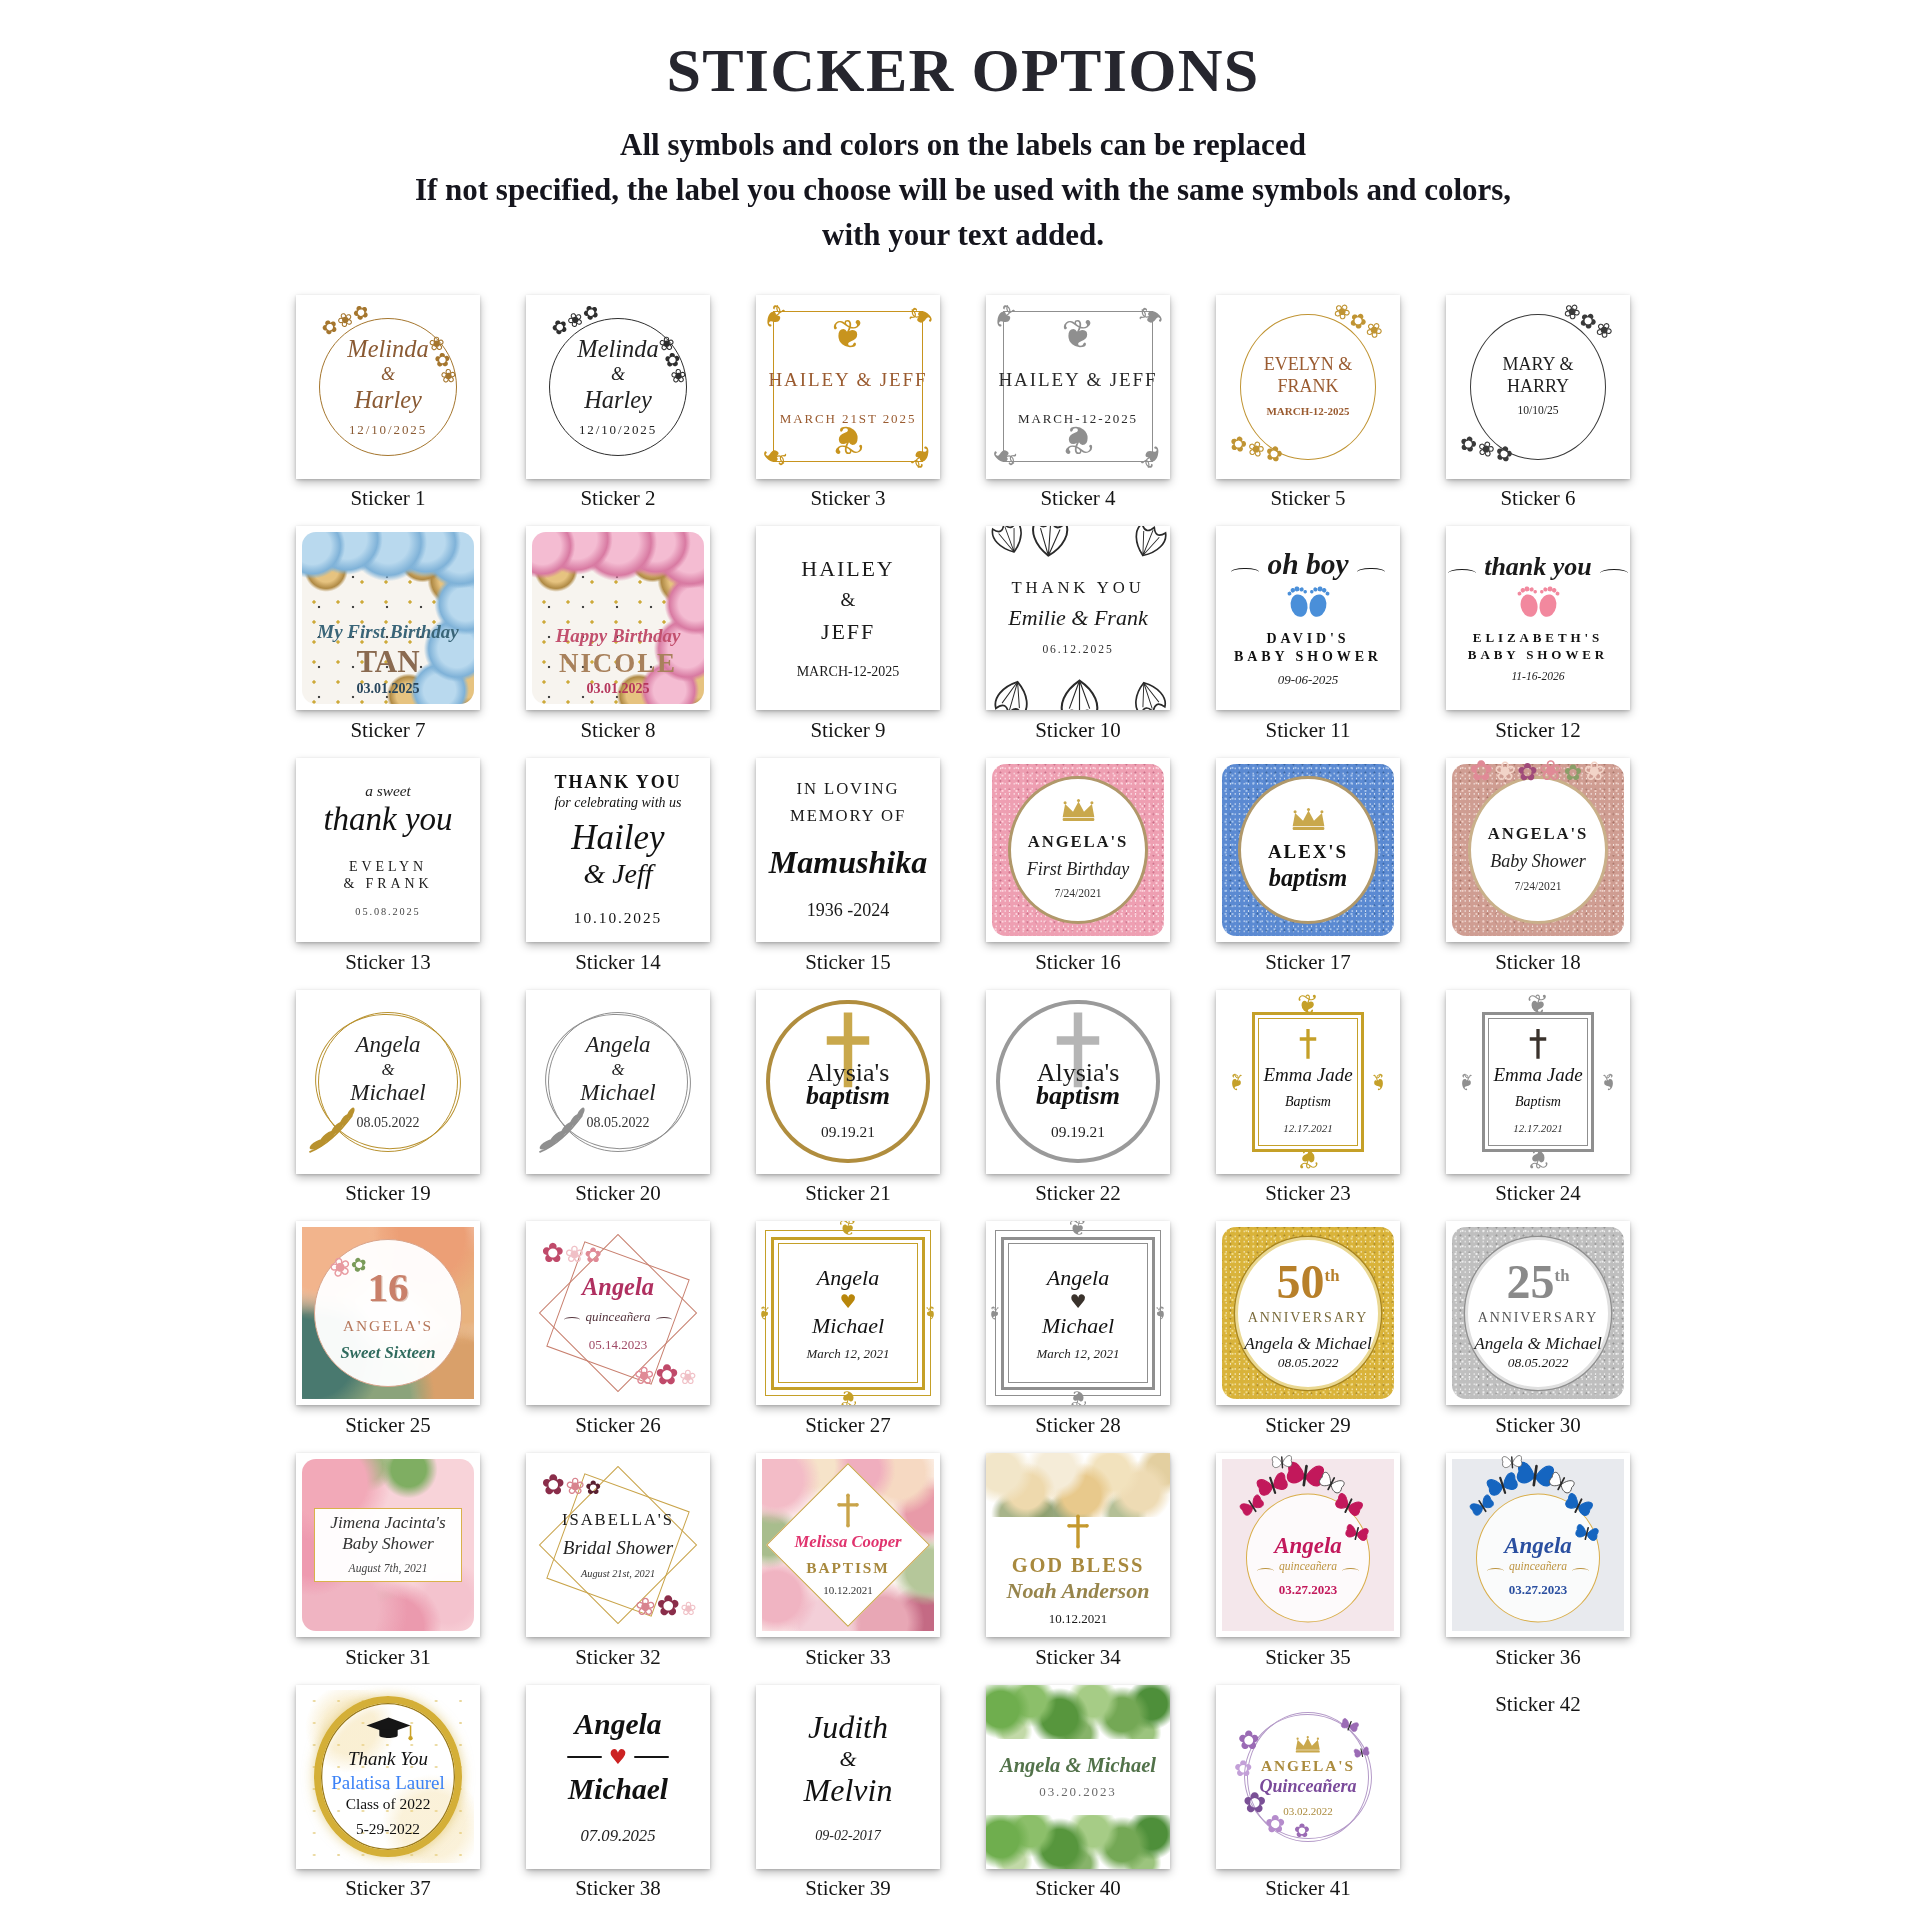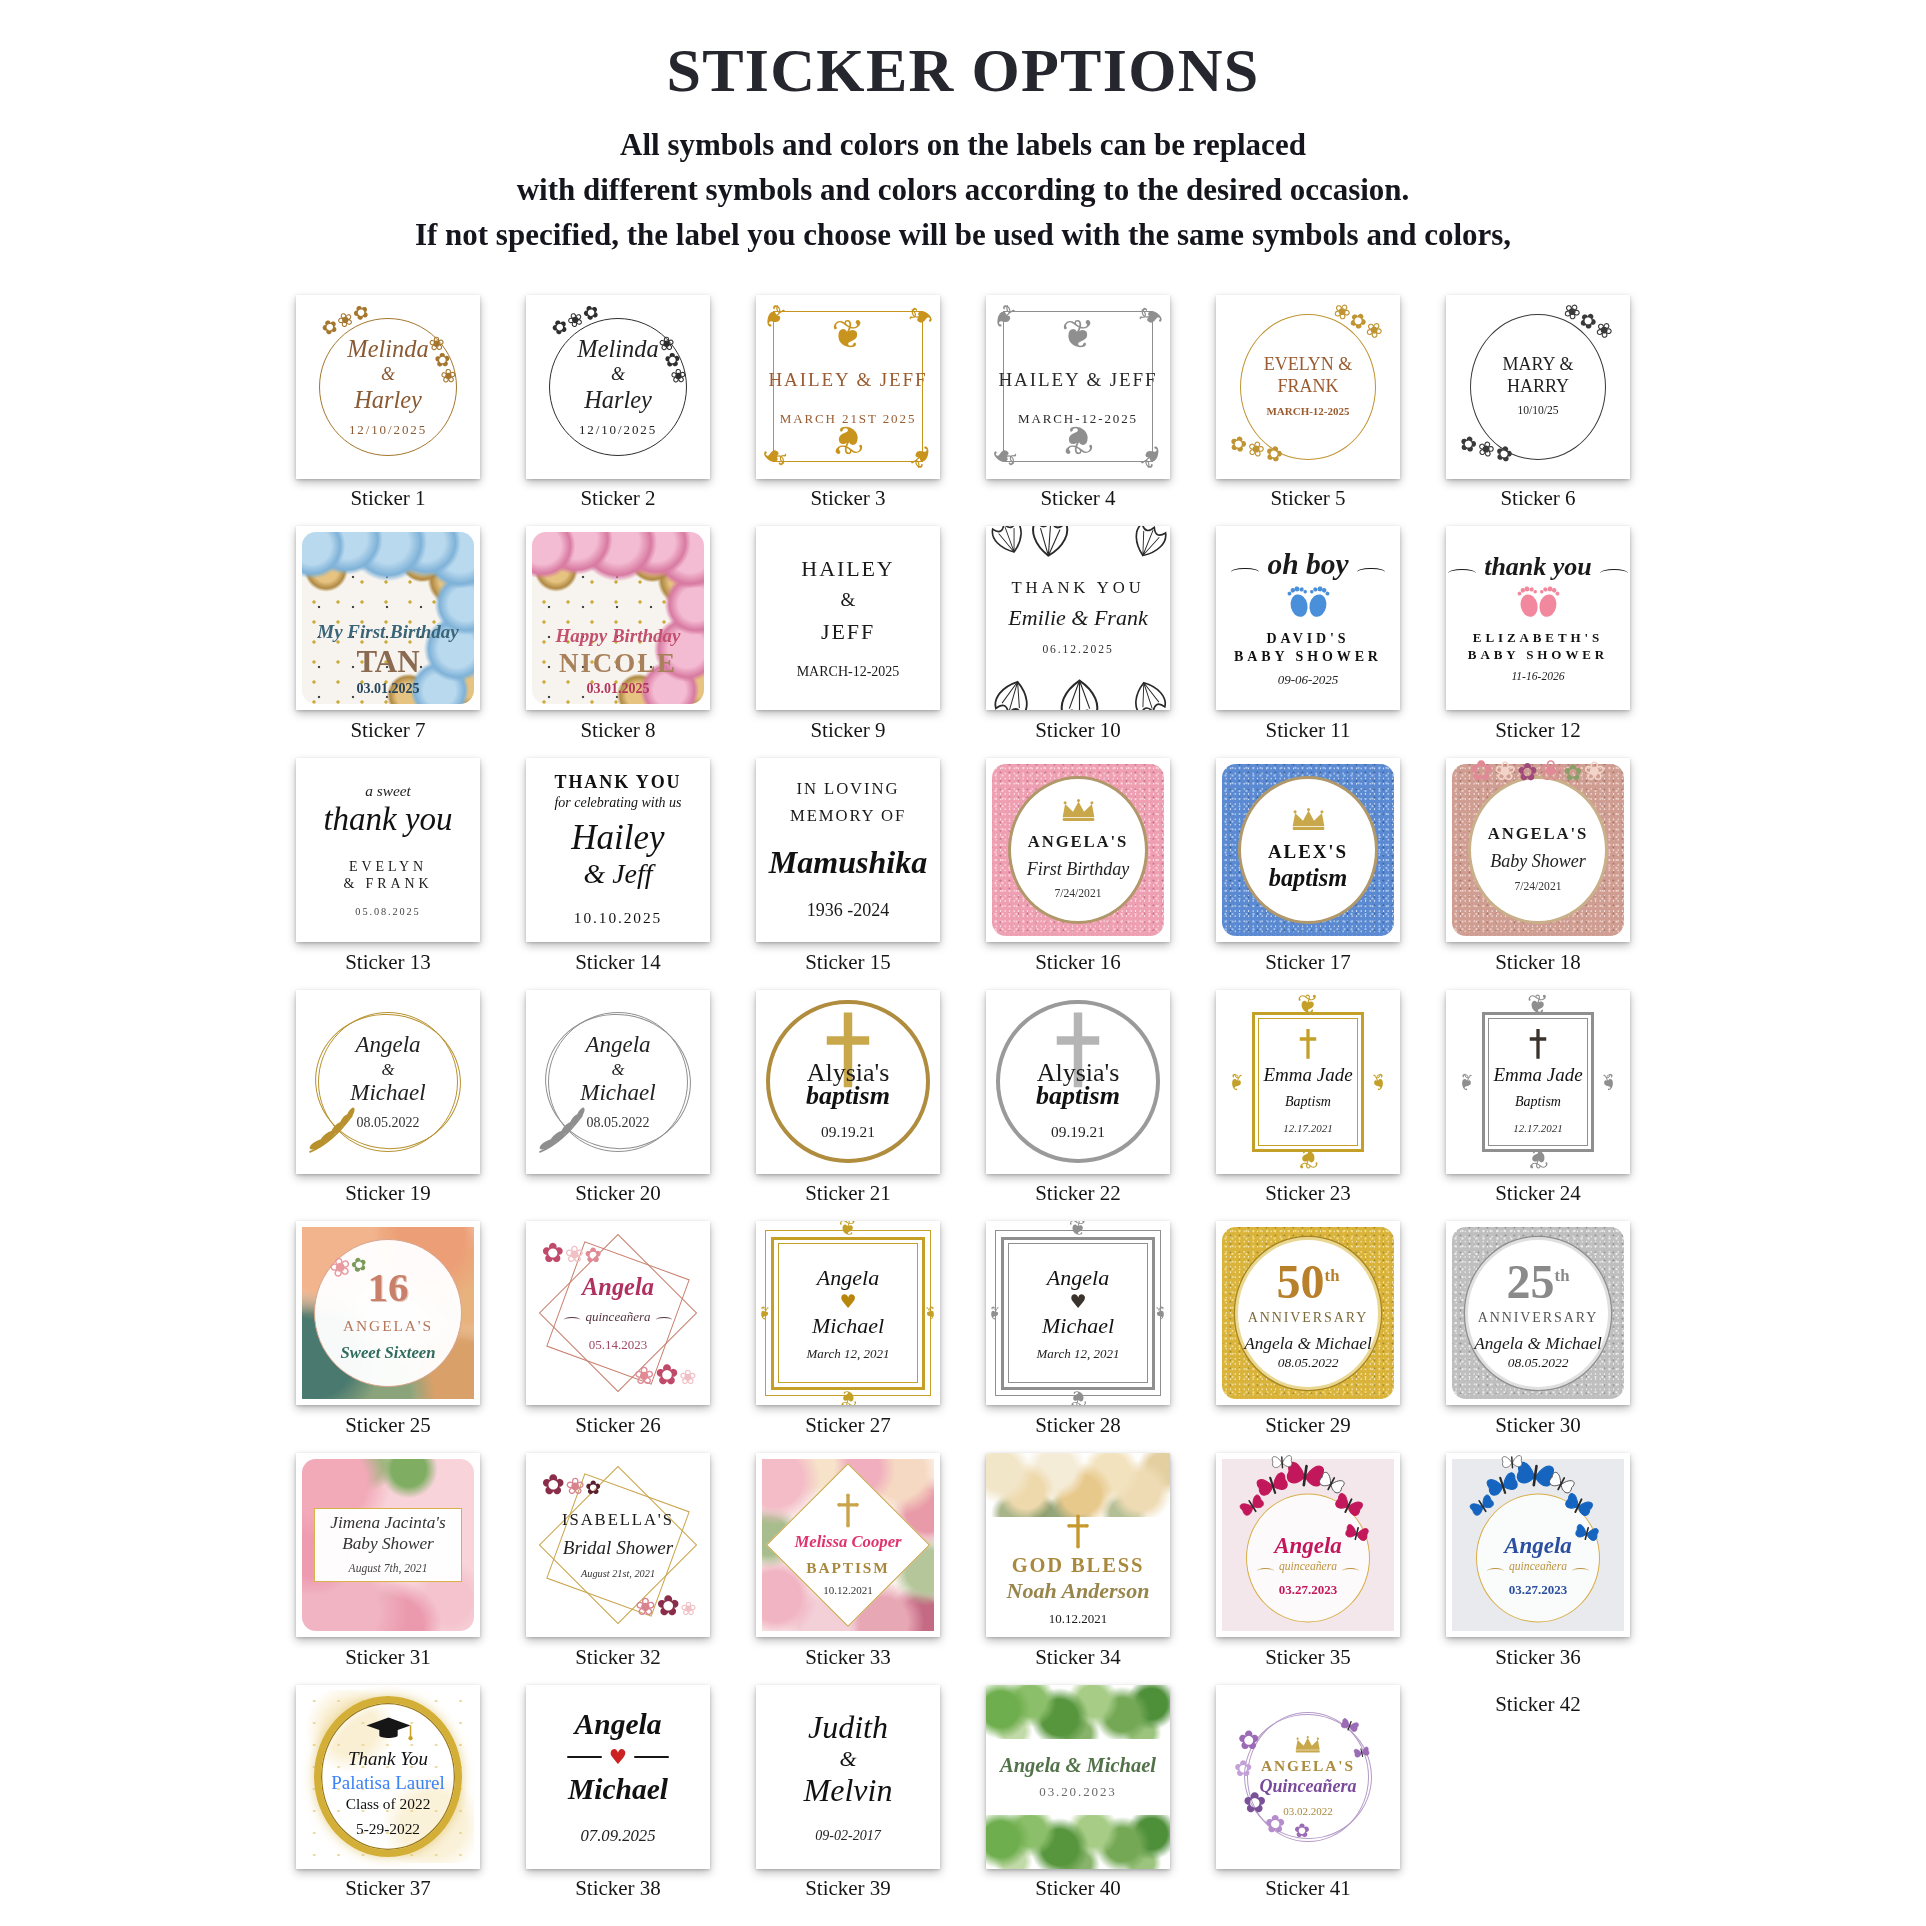--- a/index.html
+++ b/index.html
@@ -160,22 +160,22 @@
   .pw-fl{position:absolute;z-index:2;}
   .d-purplewreath .il-crown svg{width:29.5px;}
 </style>
 </head>
 <body>
 
 <div class="header">
   <div class="title">STICKER OPTIONS</div>
   <div class="subtitle">
       <div>All symbols and colors on the labels can be replaced</div>
-      <div>with different symbols and colors according to the desired occasion.</div>
       <div>If not specified, the label you choose will be used with the same symbols and colors,</div>
+      <div>with your text added.</div>
     </div>
 </div>
 
 <div class="grid">
     <div class="cell">
       <div class="sticker d-wreath">
         <div class="wr-ring" style="border-color:#a5762e"></div>
     <div class="wr-fl wr-tl" style="color:#a5762e">✿❀✿</div>
     <div class="wr-fl wr-r" style="color:#a5762e">❀✿❀</div>
         <div class="content">

